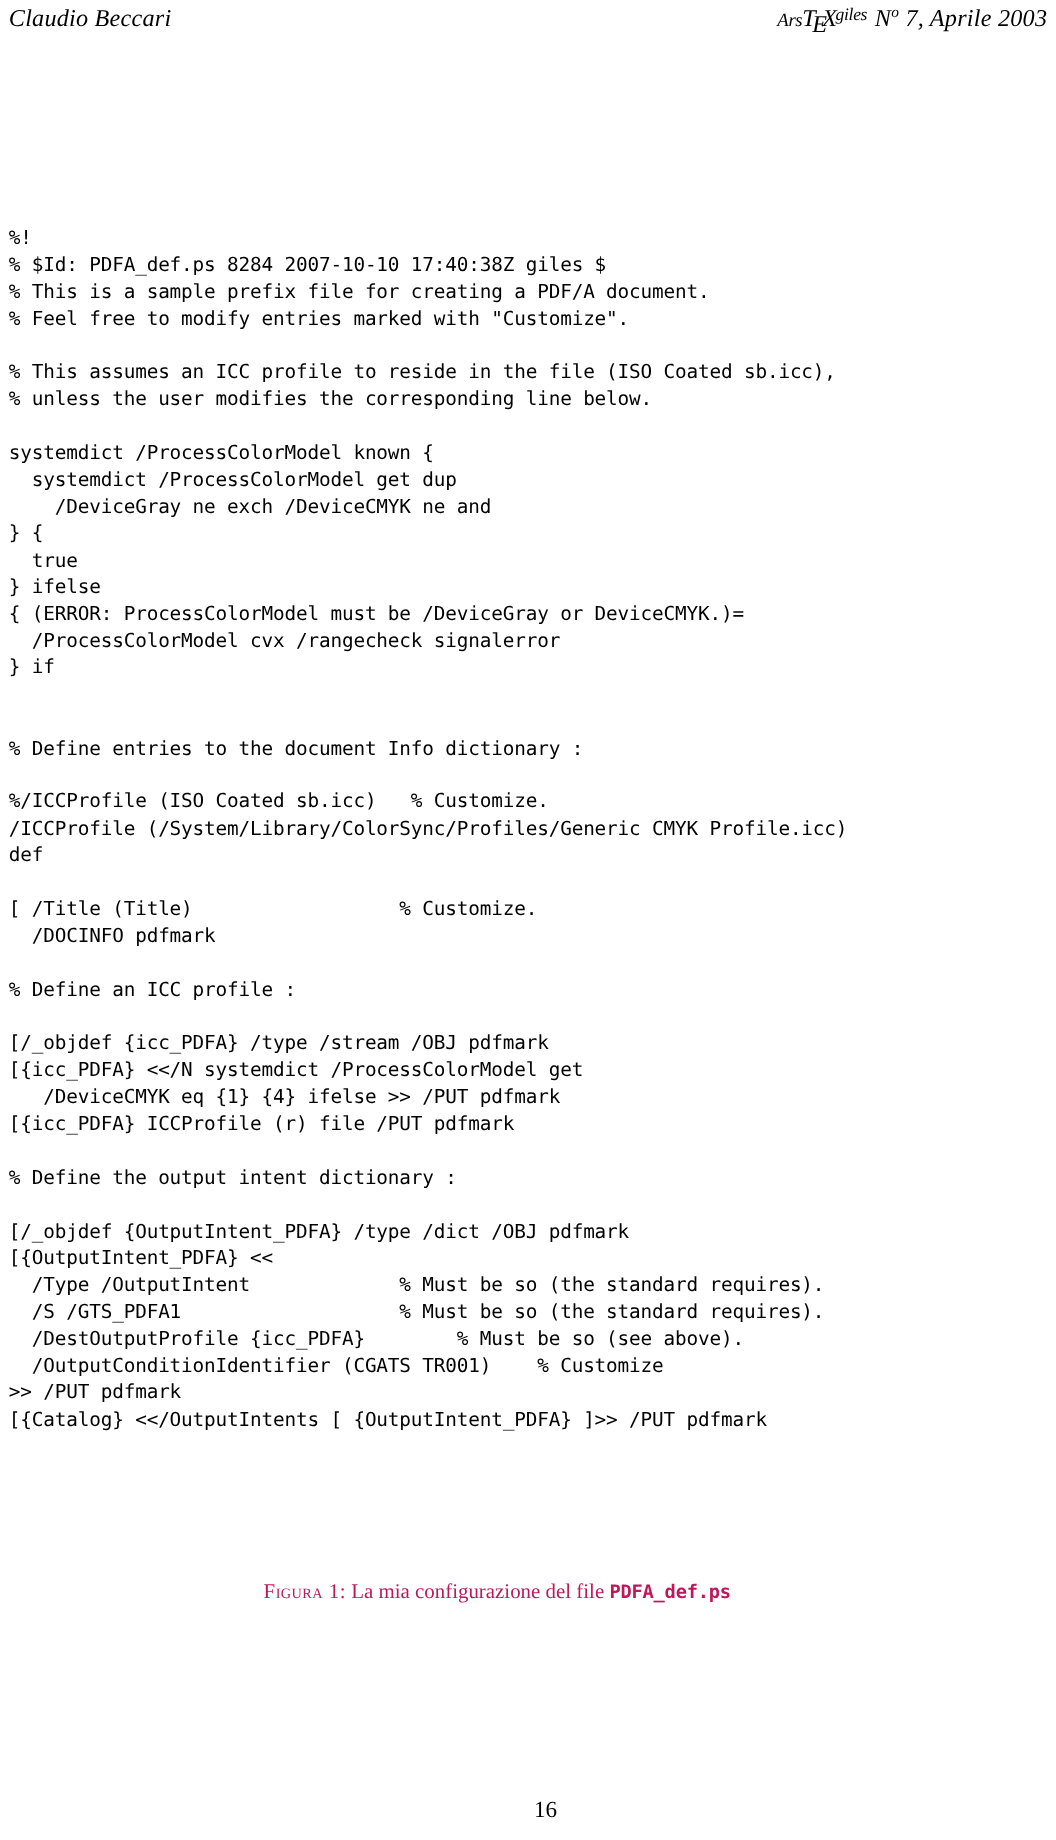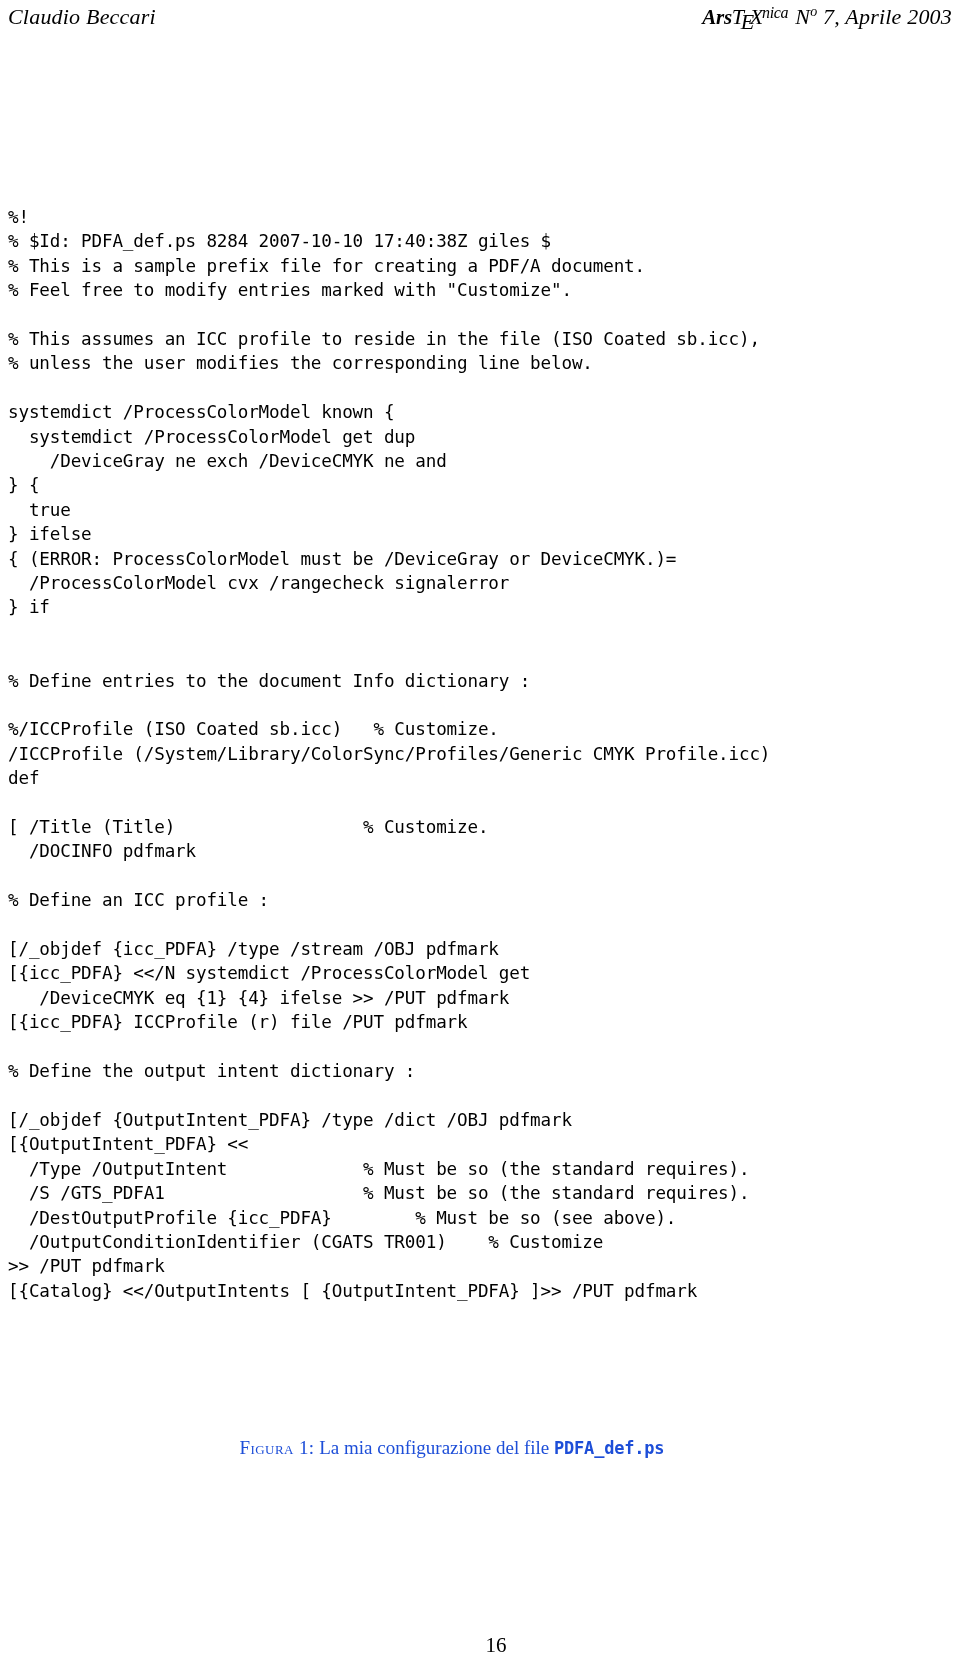--- a/index.html
+++ b/index.html
@@ -46,22 +46,22 @@
     align-items: baseline;
   }
   
   .logo {
     display: inline-flex;
     align-items: baseline;
     font-style: italic;
     letter-spacing: -0.3px;
   }
   .logo .ars {
-    font-weight: bold;
-    font-size: 21px;
+    font-weight: normal;
+    font-size: 17px;
   }
   .logo .tee {
     font-size: 22px;
   }
   .logo .eee {
     font-size: 22px;
     position: relative;
     top: 5px;
     margin-left: -3px;
     margin-right: -2px;
@@ -108,21 +108,21 @@
 
   
   .caption {
     position: absolute;
     top: 1437px;
     left: 0;
     width: 904px;
     text-align: center;
     font-family: "Liberation Serif", "DejaVu Serif", serif;
     font-size: 19px;
-    color: #1d4ed8;
+    color: #be185d;
   }
   .caption .figlabel {
     font-variant: small-caps;
     letter-spacing: 0.4px;
   }
   .caption .mono {
     font-family: "DejaVu Sans Mono", "Liberation Mono", monospace;
     font-size: 17px;
     font-weight: bold;
     letter-spacing: -0.2px;
@@ -146,21 +146,21 @@
 <div class="page">
 
   <div class="header">
     <div class="header-left">Claudio Beccari</div>
     <div class="header-right">
       <span class="logo">
           <span class="ars">Ars</span>
           <span class="tee">T</span>
           <span class="eee">E</span>
           <span class="ex">X</span>
-          <span class="nica">nica</span>
+          <span class="nica">giles</span>
         </span>
       <span class="header-rest"><span>N</span><span class="sup-o">o</span><span> 7, Aprile 2003</span></span>
     </div>
   </div>
 
   <div class="listing"><div class="ln">%!</div><div class="ln">% $Id: PDFA_def.ps 8284 2007-10-10 17:40:38Z giles $</div><div class="ln">% This is a sample prefix file for creating a PDF/A document.</div><div class="ln">% Feel free to modify entries marked with "Customize".</div><div class="ln blank"></div><div class="ln">% This assumes an ICC profile to reside in the file (ISO Coated sb.icc),</div><div class="ln">% unless the user modifies the corresponding line below.</div><div class="ln blank"></div><div class="ln">systemdict /ProcessColorModel known {</div><div class="ln">  systemdict /ProcessColorModel get dup</div><div class="ln">    /DeviceGray ne exch /DeviceCMYK ne and</div><div class="ln">} {</div><div class="ln">  true</div><div class="ln">} ifelse</div><div class="ln">{ (ERROR: ProcessColorModel must be /DeviceGray or DeviceCMYK.)=</div><div class="ln">  /ProcessColorModel cvx /rangecheck signalerror</div><div class="ln">} if</div><div class="ln blank"></div><div class="ln blank"></div><div class="ln">% Define entries to the document Info dictionary :</div><div class="ln blank"></div><div class="ln">%/ICCProfile (ISO Coated sb.icc)   % Customize.</div><div class="ln">/ICCProfile (/System/Library/ColorSync/Profiles/Generic CMYK Profile.icc)</div><div class="ln">def</div><div class="ln blank"></div><div class="ln">[ /Title (Title)                  % Customize.</div><div class="ln">  /DOCINFO pdfmark</div><div class="ln blank"></div><div class="ln">% Define an ICC profile :</div><div class="ln blank"></div><div class="ln">[/_objdef {icc_PDFA} /type /stream /OBJ pdfmark</div><div class="ln">[{icc_PDFA} &lt;&lt;/N systemdict /ProcessColorModel get</div><div class="ln">   /DeviceCMYK eq {1} {4} ifelse &gt;&gt; /PUT pdfmark</div><div class="ln">[{icc_PDFA} ICCProfile (r) file /PUT pdfmark</div><div class="ln blank"></div><div class="ln">% Define the output intent dictionary :</div><div class="ln blank"></div><div class="ln">[/_objdef {OutputIntent_PDFA} /type /dict /OBJ pdfmark</div><div class="ln">[{OutputIntent_PDFA} &lt;&lt;</div><div class="ln">  /Type /OutputIntent             % Must be so (the standard requires).</div><div class="ln">  /S /GTS_PDFA1                   % Must be so (the standard requires).</div><div class="ln">  /DestOutputProfile {icc_PDFA}        % Must be so (see above).</div><div class="ln">  /OutputConditionIdentifier (CGATS TR001)    % Customize</div><div class="ln">&gt;&gt; /PUT pdfmark</div><div class="ln">[{Catalog} &lt;&lt;/OutputIntents [ {OutputIntent_PDFA} ]&gt;&gt; /PUT pdfmark</div></div>
 
   <div class="caption">
     <span class="figlabel">Figura 1:</span><span> La mia configurazione del file </span><span class="mono">PDFA_def.ps</span>
   </div>

